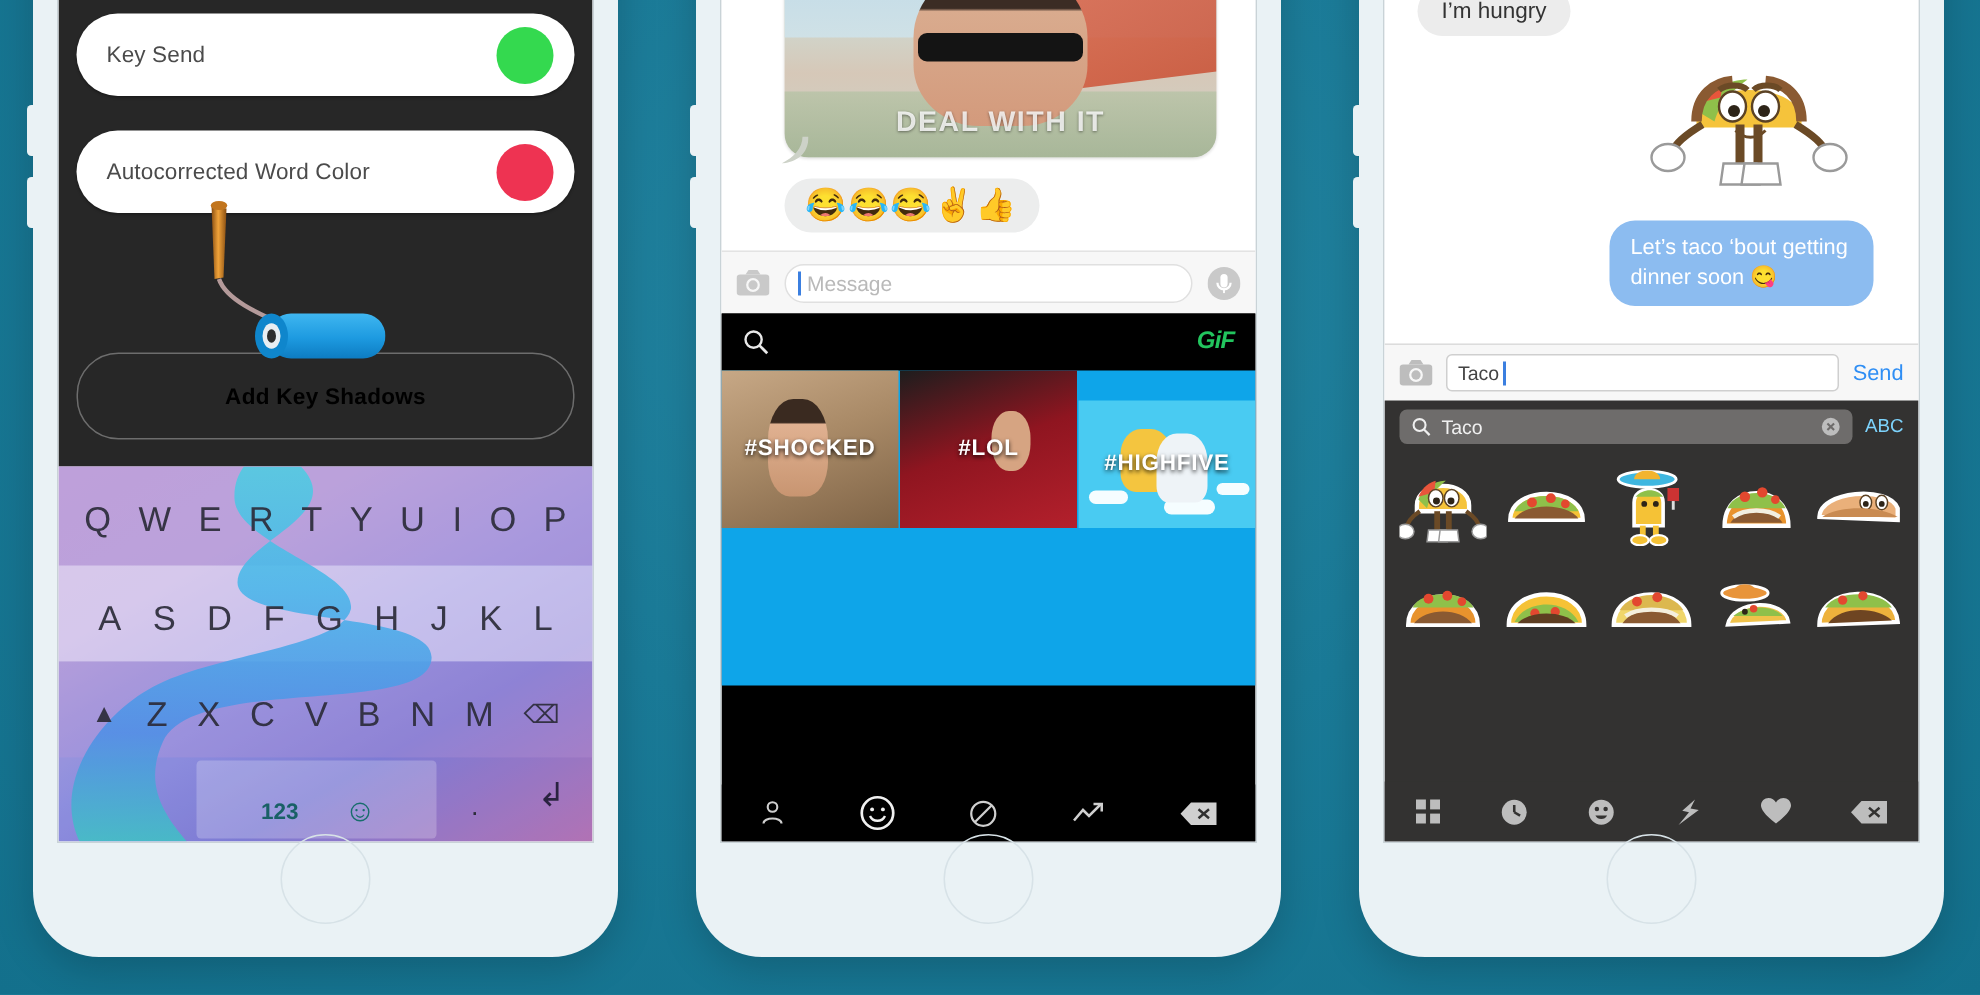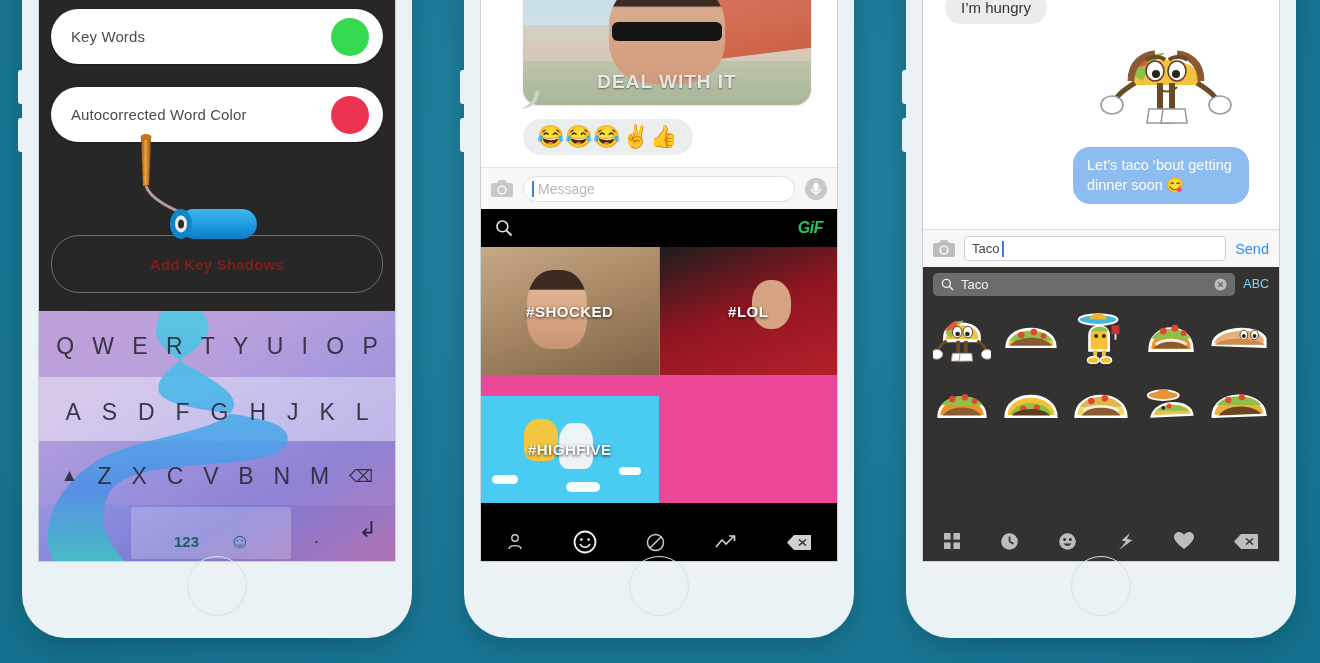--- a/index.html
+++ b/index.html
@@ -63,21 +63,21 @@
   .swatch{width:38px;height:38px;border-radius:50%;flex:none;}
 
   .sr1{top:70px;}
   .sr2{top:148px;}
   .sr3{top:222px;}
 
   .shadow-btn{
     position:absolute;left:12px;right:12px;top:296px;height:56px;
     border:1px solid #6d6d6d;border-radius:28px;
     display:flex;align-items:center;justify-content:center;
-    color:#7f1d1d;font-size:15px;font-weight:bold;letter-spacing:.2px;
+    color:#000000;font-size:15px;font-weight:bold;letter-spacing:.2px;
   }
 
   
   .roller{position:absolute;left:78px;top:190px;width:140px;height:118px;pointer-events:none;}
 
   
   .kb{
     position:absolute;left:0;right:0;top:372px;bottom:0;
     background:
       linear-gradient(150deg,#bfa0d9 0%,#b8a3dc 26%,#8f8fe0 50%,#7d79d4 70%,#b86fb0 100%);
@@ -161,22 +161,22 @@
     font-size:14px;color:#b9b9b9;
   }
   .caret{display:inline-block;width:2px;height:16px;background:#3b7fe0;margin-right:4px;}
 
   .gifpanel{position:absolute;left:0;right:0;top:270px;bottom:0;background:#000;}
   .gifbar{
     position:absolute;left:0;right:0;top:0;height:38px;background:#000;
     display:flex;align-items:center;justify-content:space-between;padding:0 14px;box-sizing:border-box;
   }
   .gif-logo{color:#22c55e;font-size:16px;font-weight:bold;font-style:italic;letter-spacing:-.5px;}
-  .gifgrid{position:absolute;left:0;right:0;top:38px;height:256px;
-    display:grid;grid-template-columns:1fr 1fr;grid-template-rows:1fr 1fr;gap:1px;background:#ec4899;}
+  .gifgrid{position:absolute;left:0;right:0;top:38px;height:210px;
+    display:grid;grid-template-columns:1fr 1fr 1fr;grid-template-rows:1fr 1fr;gap:1px;background:#0ea5e9;}
   .gifcell{position:relative;overflow:hidden;}
   .gifcell .cap{
     position:absolute;left:0;right:0;top:50%;transform:translateY(-50%);
     text-align:center;color:#fff;font-weight:bold;font-size:15px;letter-spacing:.5px;
     text-shadow:0 1px 3px rgba(0,0,0,.8);
   }
   .g1{background:linear-gradient(160deg,#c7a886 0%,#a98a67 45%,#7e6346 100%);}
   .g1 .head{position:absolute;left:26%;top:18%;width:34%;height:62%;
     background:linear-gradient(180deg,#3a2a20 0%,#3a2a20 24%,#e0b191 26%,#c89571 100%);
     border-radius:42% 42% 36% 36%;}
@@ -256,21 +256,21 @@
 <div id="stage">
 
   <div class="phone p1">
     <div class="vol v1"></div>
     <div class="vol v2"></div>
     <div class="screen clip">
 
       <div class="p1-dark"></div>
 
       <div class="setting-row sr1">
-        <span class="lbl">Key Words</span>
+        <span class="lbl">Key Send</span>
         <span class="swatch" id="sw0" style="background: rgb(52, 217, 79);"></span>
       </div>
       <div class="setting-row sr2">
         <span class="lbl">Autocorrected Word Color</span>
         <span class="swatch" id="sw1" style="background: rgb(238, 51, 82);"></span>
       </div>
 
       <div class="shadow-btn">
         <span>Add Key Shadows</span>
       </div>

